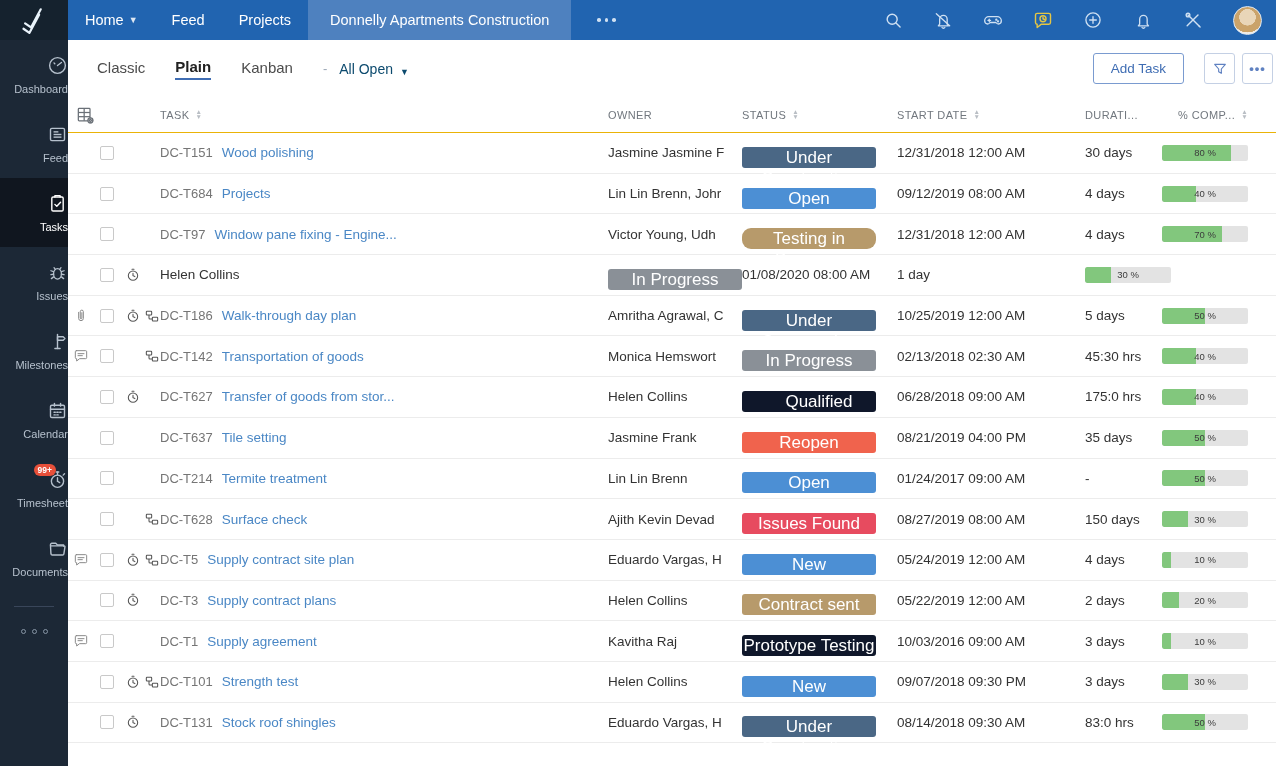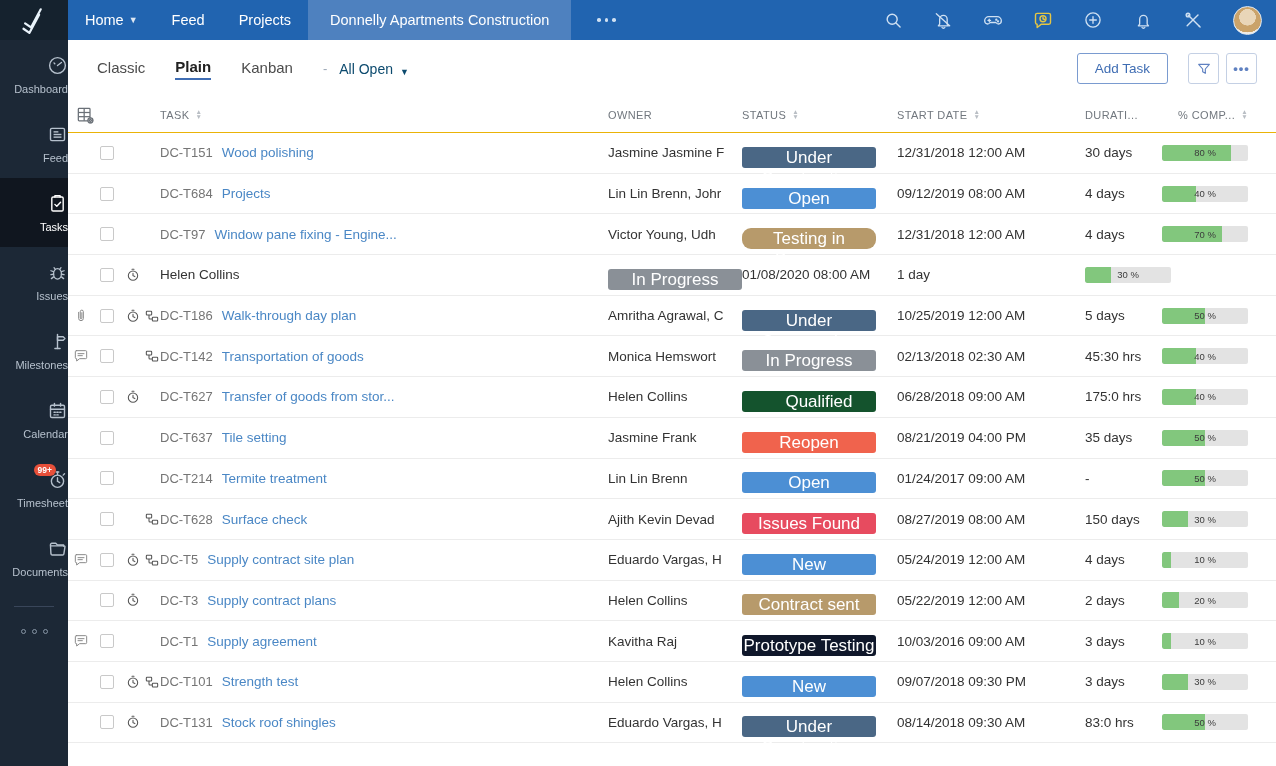--- a/index.html
+++ b/index.html
@@ -37,21 +37,21 @@
 
   
   .main { background:#fff; display:flex; flex-direction:column; }
 
   .viewbar { height:57px; display:flex; align-items:center; padding-left:29px; }
   .vtab { font-size:15px; color:#4c4c4c; margin-right:30px; cursor:pointer; padding-bottom:3px; }
   .vtab.active { color:#222; font-weight:bold; border-bottom:2px solid #3f6db3; }
   .vsep { color:#9aa6b5; font-size:13px; margin:0 12px 0 0; }
   .vfilter { color:#0c4a6e; font-size:14px; cursor:pointer; display:flex; align-items:flex-end; gap:7px; }
   .vfilter .caret { font-size:9px; }
-  .view-actions { margin-left:auto; display:flex; align-items:center; gap:7px; padding-right:19px; }
+  .view-actions { margin-left:auto; display:flex; align-items:center; gap:7px; padding-right:3px; }
   .btn-addtask { height:31px; padding:0 17px; background:#fff; border:1px solid #7a9bd0; border-radius:3px;
     color:#3f6db3; font-size:13.5px; cursor:pointer; margin-right:13px; font-family:inherit; }
   .btn-ic { width:31px; height:31px; background:#fff; border:1px solid #c4d0e4; border-radius:3px;
     color:#5f81c1; cursor:pointer; display:flex; align-items:center; justify-content:center; }
   .btn-ic svg { width:16px; height:16px; }
   .btn-ic .dots { font-size:13px; letter-spacing:1px; color:#5f81c1; font-weight:bold; }
 
   
   .grid-cols { display:grid; grid-template-columns:26px 26px 40px 448px 134px 155px 188px 77px 114px; align-items:center; }
   .thead { height:36px; color:#71777e; font-size:11px; letter-spacing:.4px; border-bottom:1px solid #eab308; }
@@ -607,21 +607,21 @@
                 <rect x="12.5" y="14" width="8" height="5.5" rx="1"></rect>
                 <path d="M7.5 10.5 v4.5 a1.5 1.5 0 0 0 1.5 1.5 h3.5"></path>
               </svg>
       </span>
     </div>
     <div class="cell task">
       <span class="tid">DC-T627</span><a class="ttitle">Transfer of goods from stor...</a>
     </div>
     <div class="cell owner">Helen Collins</div>
     <div class="cell status">
-            <span class="badge" style="background: #14532d; padding-left: 20px;">Qualified</span>
+            <span class="badge" style="background: #0f172a; padding-left: 20px;">Qualified</span>
           </div>
     <div class="cell date">06/28/2018 09:00 AM</div>
     <div class="cell dur">175:0 hrs</div>
     <div class="cell pct">
       <div class="pbar">
         <div class="pfill" style="width: 40%; background: rgb(130, 199, 125);"></div>
         <span class="plabel">40 %</span>
       </div>
     </div>
   </div>

